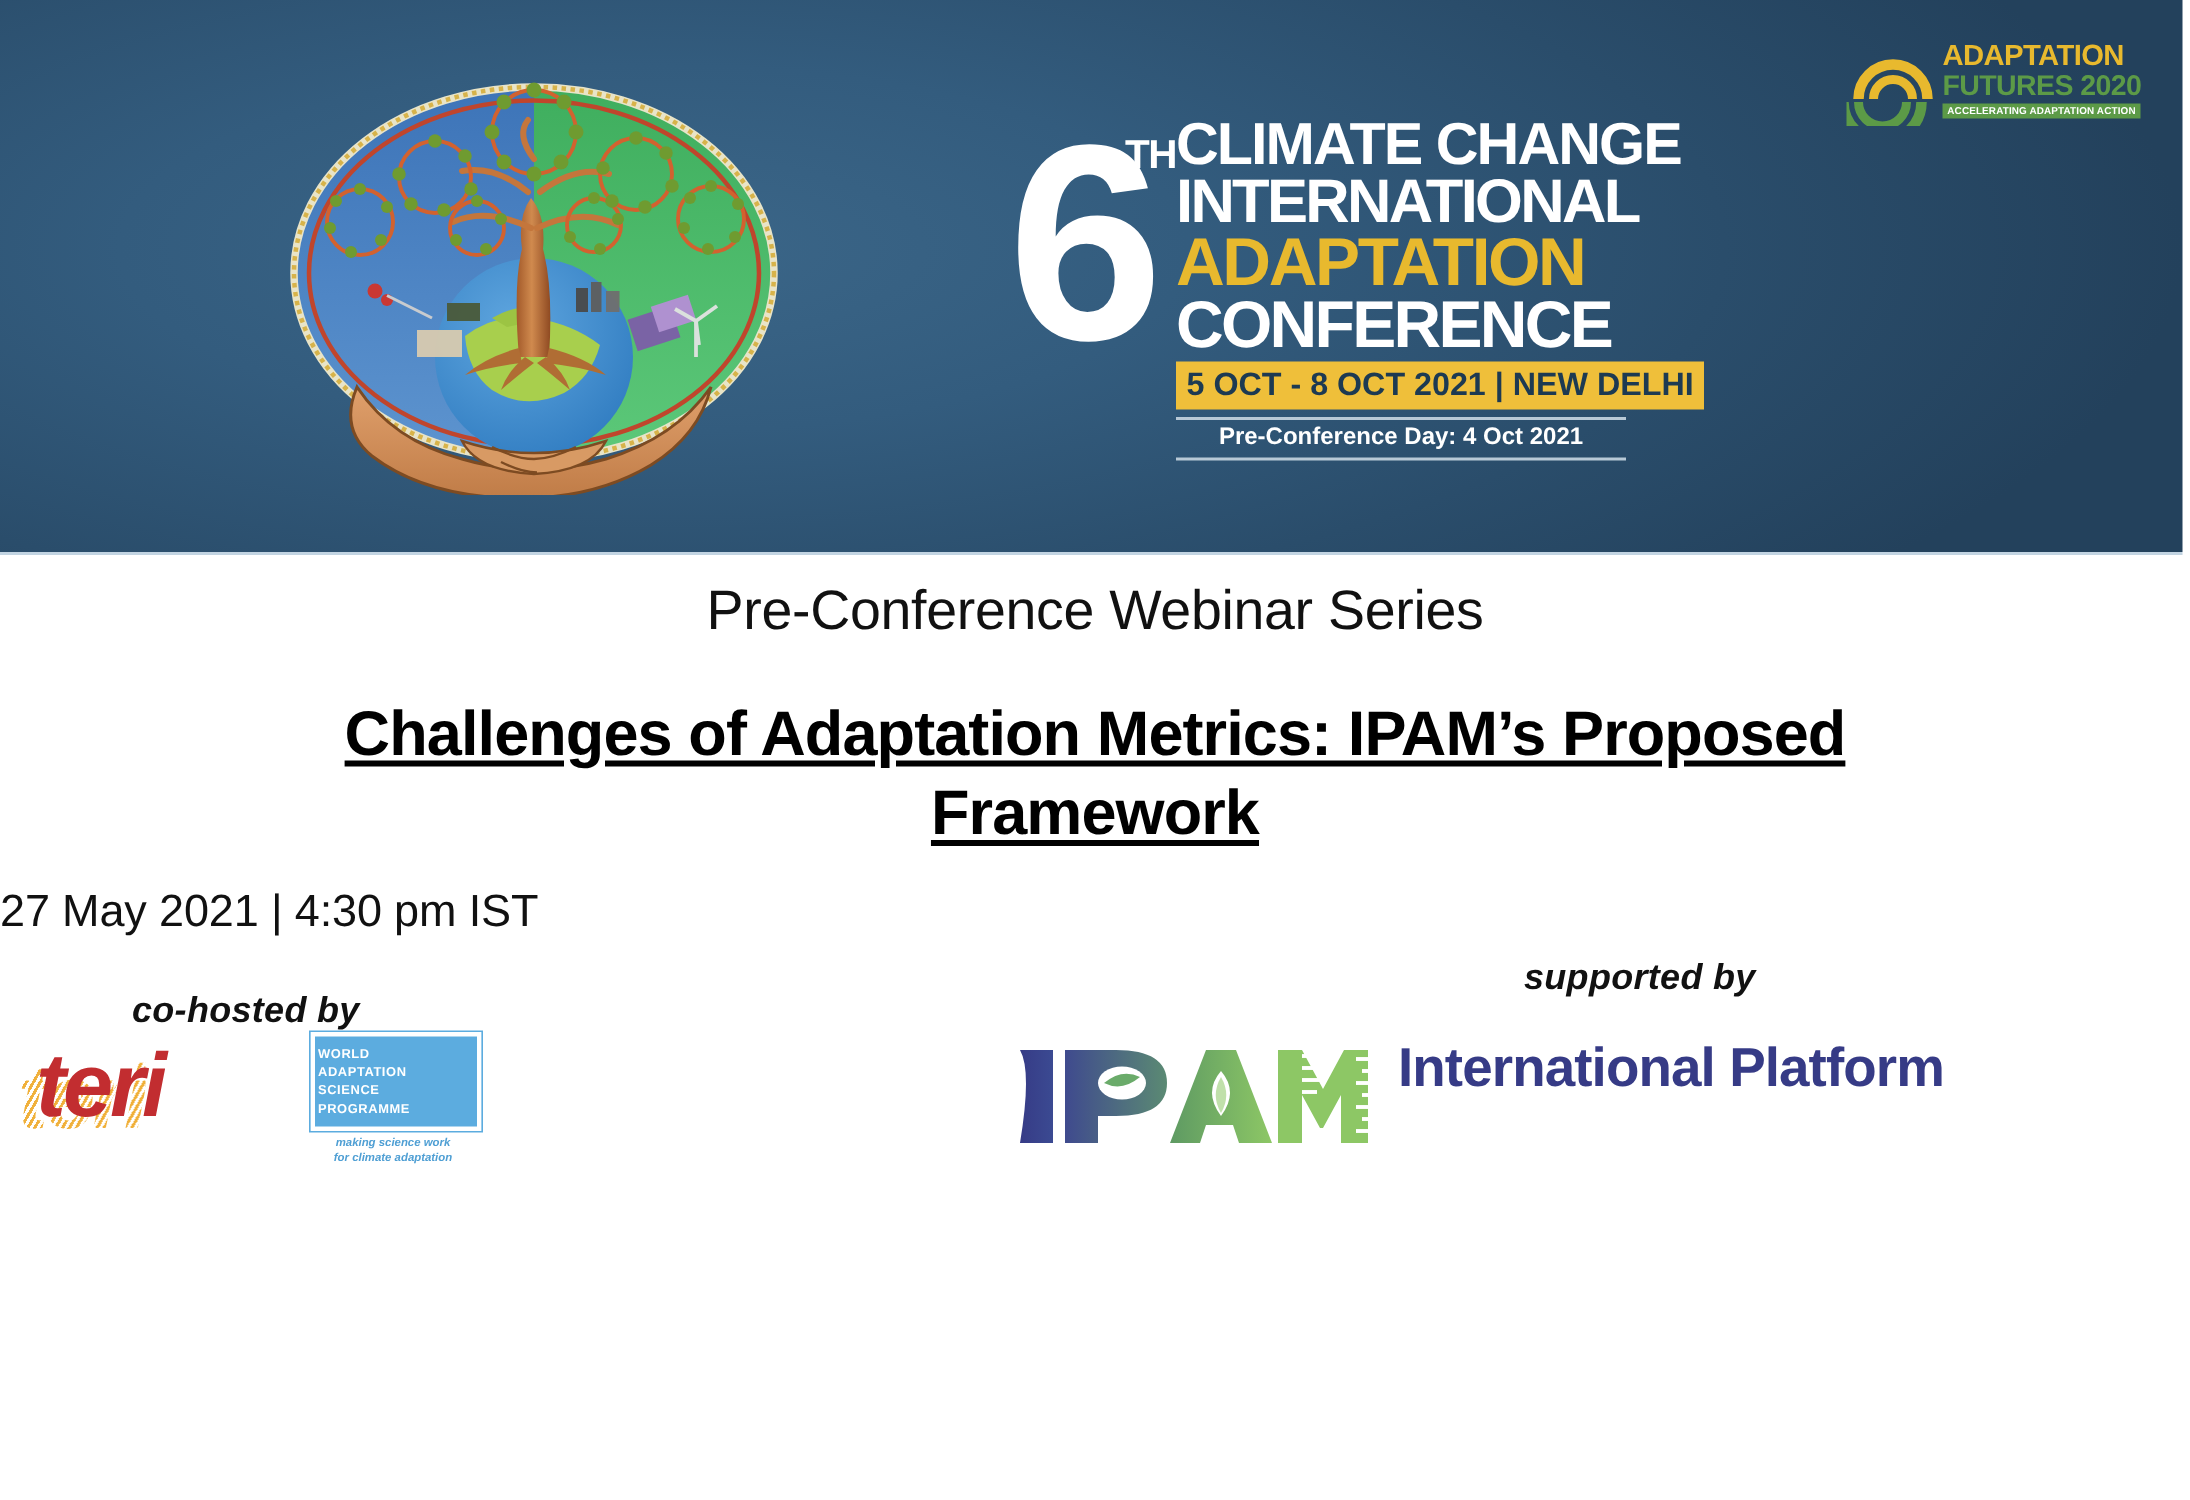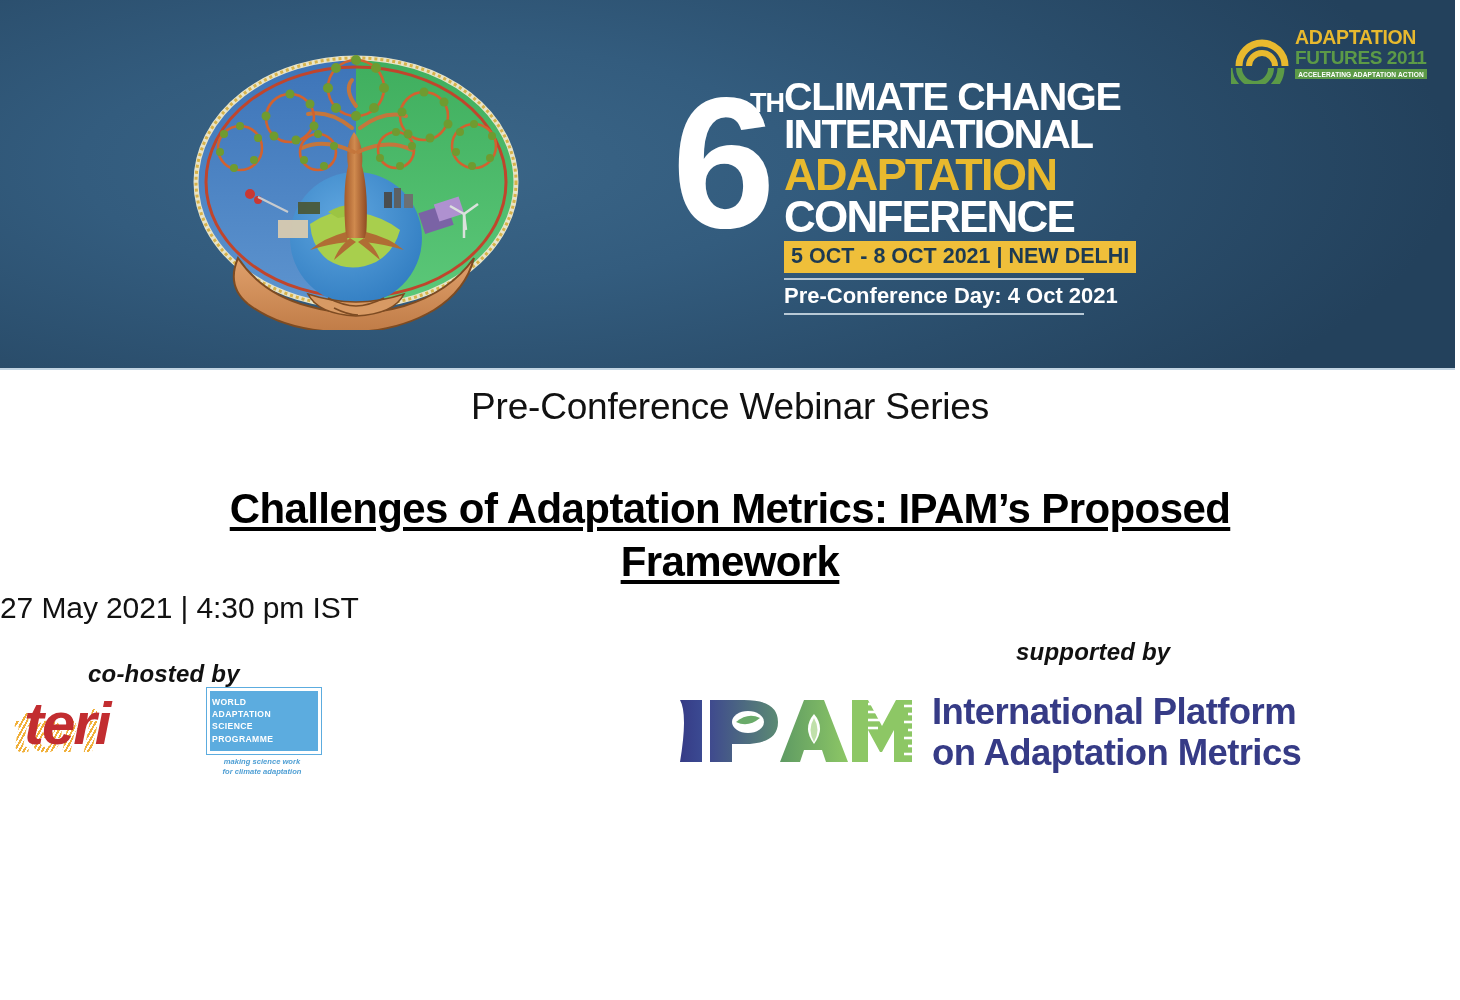--- a/index.html
+++ b/index.html
@@ -86,21 +86,21 @@
   }
   .preconf-wrap {
     margin-top: 5px;
     border-top: 2px solid #b8c9d6;
     border-bottom: 2px solid #b8c9d6;
     padding: 3px 0 4px 0;
     width: 300px;
     text-align: center;
   }
   .preconf {
-    font-size: 22px;
+    font-size: 16px;
     font-weight: bold;
     color: #ffffff;
     letter-spacing: 0px;
     white-space: nowrap;
     text-align: center;
   }
 
   
   #af-logo {
     position: absolute;
@@ -145,21 +145,20 @@
   .talk-title {
     position: absolute;
     left: 130px; top: 463px;
     width: 1200px;
     text-align: center;
     font-size: 42px;
     font-weight: bold;
     color: #000000;
     line-height: 1.26;
     letter-spacing: -0.6px;
-    margin-top: 20px;
   }
   .talk-title u { text-decoration: underline; text-underline-offset: 4px; }
   .datetime-line {
     position: absolute;
     left: 0; top: 591px;
     width: 1460px;
     text-align: left;
     font-size: 30px;
     color: #111111;
     letter-spacing: -0.1px;
@@ -427,21 +426,21 @@
     <svg viewBox="0 0 62 62" width="62" height="62" style="position:absolute;left:0;top:2px;" aria-hidden="true">
       <g fill="none" stroke-linecap="butt">
         <path d="M8 44 a23 23 0 0 1 46 0" stroke="#e8b92e" stroke-width="7"></path>
         <path d="M18 44 a13 13 0 0 1 26 0" stroke="#e8b92e" stroke-width="6"></path>
         <path d="M2 40 a26 26 0 0 0 52 0" stroke="#5c9a47" stroke-width="7" transform="translate(-4,6)"></path>
         <path d="M12 40 a16 16 0 0 0 32 0" stroke="#5c9a47" stroke-width="6" transform="translate(-4,6)"></path>
       </g>
     </svg>
     <div class="af-text-wrap">
       <div class="af-l1">ADAPTATION</div>
-      <div class="af-l2">FUTURES 2011</div>
+      <div class="af-l2">FUTURES 2020</div>
       <div class="af-l3">ACCELERATING ADAPTATION ACTION</div>
     </div>
   </div>
 </div>
 
 <div class="series-line">Pre-Conference Webinar Series</div>
 
 <div class="talk-title">
   <u>Challenges of Adaptation Metrics: IPAM’s Proposed</u><br>
   <u>Framework</u>
@@ -509,15 +508,14 @@
         <line x1="228" y1="32" x2="242" y2="32"></line>
           <line x1="232" y1="40" x2="242" y2="40"></line>
         <line x1="228" y1="48" x2="242" y2="48"></line>
           <line x1="232" y1="56" x2="242" y2="56"></line>
         <line x1="228" y1="64" x2="242" y2="64"></line>
       </g>
     </svg>
   </div>
   <div class="ipam-words">
     <div>International Platform</div>
-    <div>on Adaptation Metrics</div>
   </div>
 </div>
 
 </body></html>

